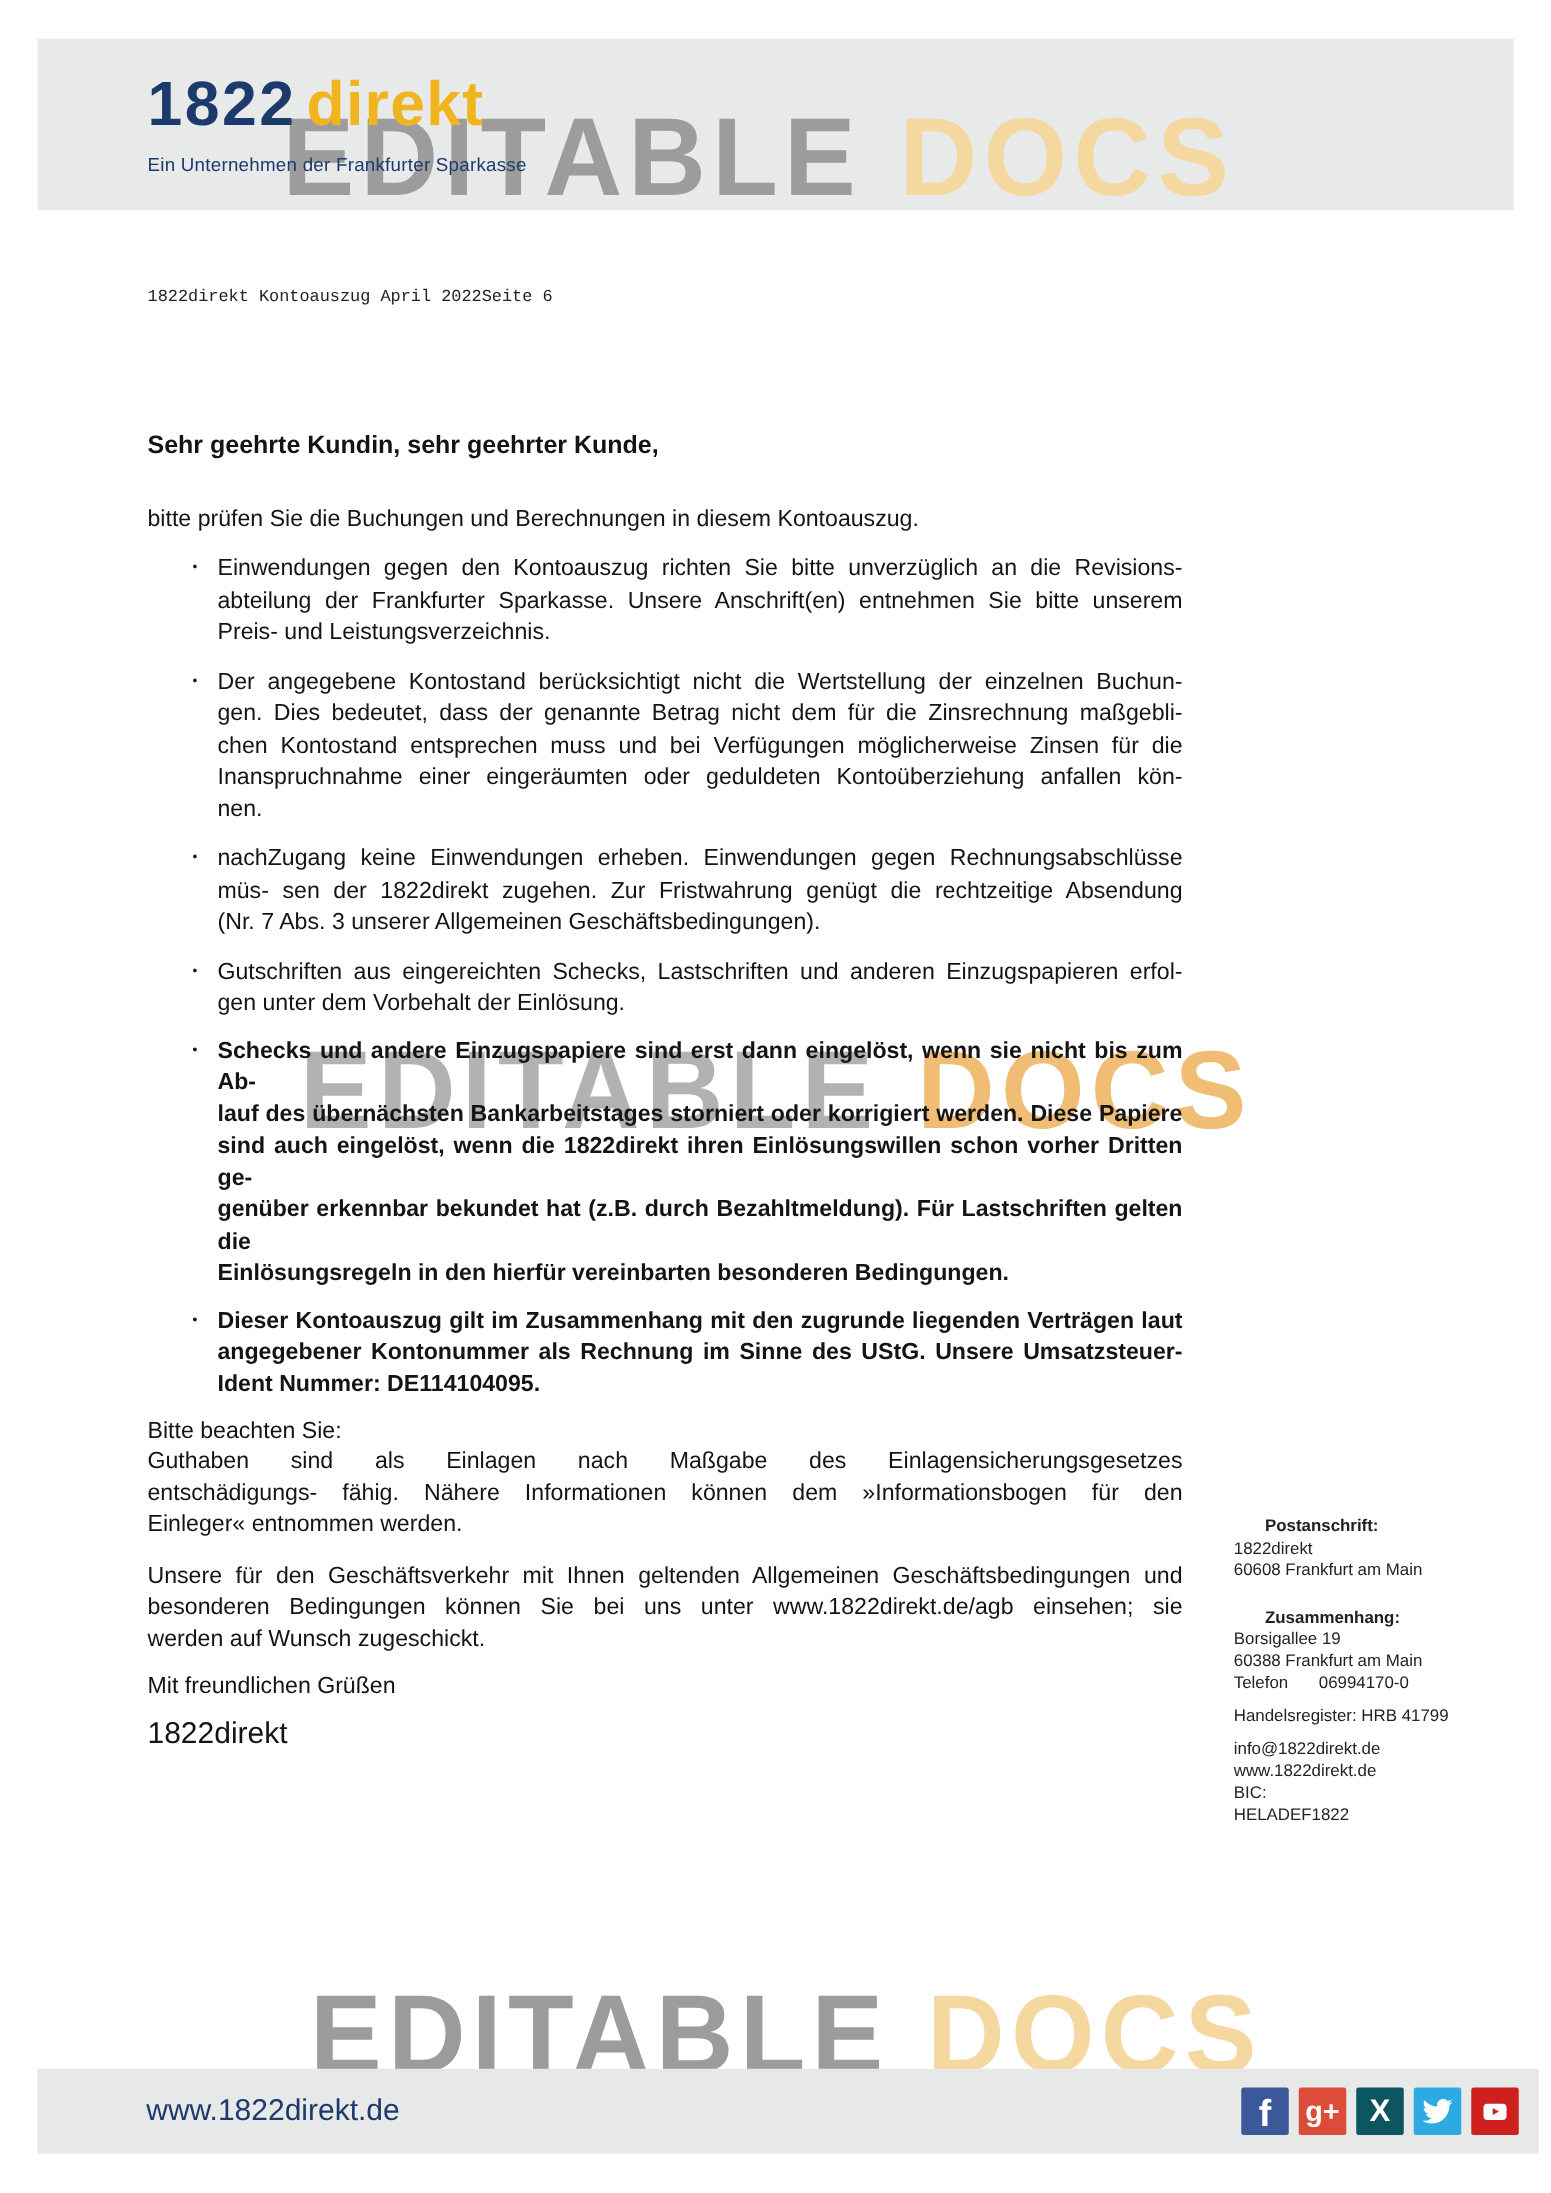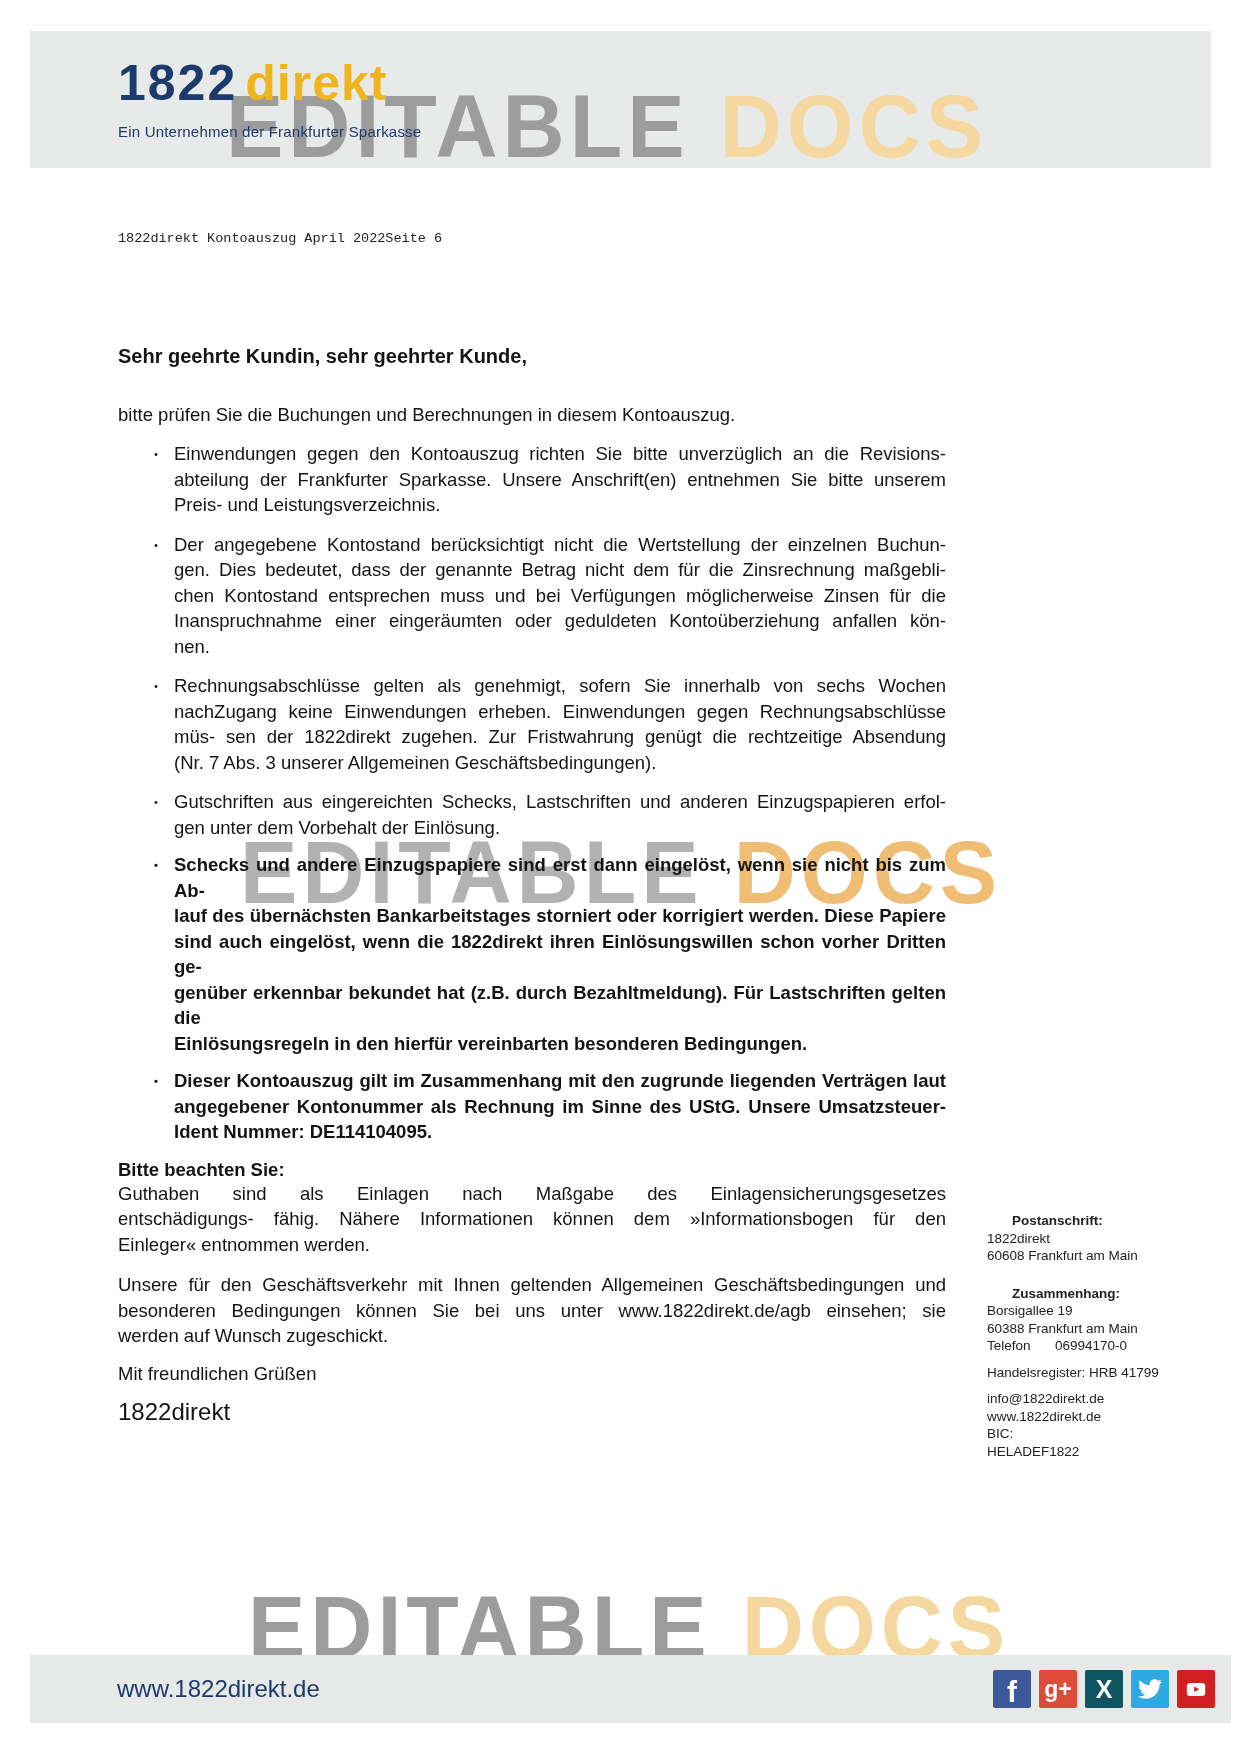--- a/index.html
+++ b/index.html
@@ -32,21 +32,21 @@
 
   
   .letter { position:absolute; left:118px; top:344px; width:828px; z-index:2; font-size:18.5px; line-height:25.5px; color:#141414; }
   .salutation { font-size:20px; margin-bottom:32px;font-weight:bold; }
   .intro { margin-bottom:11px; }
   .bullet { position:relative; padding-left:56px; margin-top:14px; }
   .bullet.tight { margin-top:12px;font-weight:bold; }
   .bullet::before { content:"•"; position:absolute; left:36px; top:1px; font-size:11px; color:#141414; }
   .jline { text-align:justify; text-align-last:justify; }
   .jline.last { text-align-last:left; }
-  .note-heading { font-weight:bold; margin-top:14px; line-height:22px; }
+  .note-heading { font-weight:normal; margin-top:14px; line-height:22px; }
   .para { margin-top:0; }
   .para.agb { margin-top:15px; }
   .closing { margin-top:12px; }
   .signature { margin-top:13px; font-size:24px; }
 
   
   .sidebar { position:absolute; left:987px; top:1212px; width:215px; font-size:13.5px; line-height:17.5px; color:#222; z-index:2; }
   .sb-label { font-weight:bold;padding-left:25px; }
   .sb-gap { height:20px; }
   .sb-gap-s { height:9px; }
@@ -106,21 +106,20 @@
       <div class="btext just">
           <div class="jline">Der angegebene Kontostand berücksichtigt nicht die Wertstellung der einzelnen Buchun-</div>
           <div class="jline">gen. Dies bedeutet, dass der genannte Betrag nicht dem für die Zinsrechnung maßgebli-</div>
           <div class="jline">chen Kontostand entsprechen muss und bei Verfügungen möglicherweise Zinsen für die</div>
           <div class="jline">Inanspruchnahme einer eingeräumten oder geduldeten Kontoüberziehung anfallen kön-</div>
           <div class="jline last">nen.</div>
         </div>
     </div>
     <div class="bullet">
       <div class="btext just">
-          <div class="jline">Rechnungsabschlüsse gelten als genehmigt, sofern Sie innerhalb von sechs Wochen</div>
           <div class="jline">nachZugang keine Einwendungen erheben. Einwendungen gegen Rechnungsabschlüsse</div>
           <div class="jline">müs- sen der 1822direkt zugehen. Zur Fristwahrung genügt die rechtzeitige Absendung</div>
           <div class="jline last">(Nr. 7 Abs. 3 unserer Allgemeinen Geschäftsbedingungen).</div>
         </div>
     </div>
     <div class="bullet">
       <div class="btext just">
           <div class="jline">Gutschriften aus eingereichten Schecks, Lastschriften und anderen Einzugspapieren erfol-</div>
           <div class="jline last">gen unter dem Vorbehalt der Einlösung.</div>
         </div>

